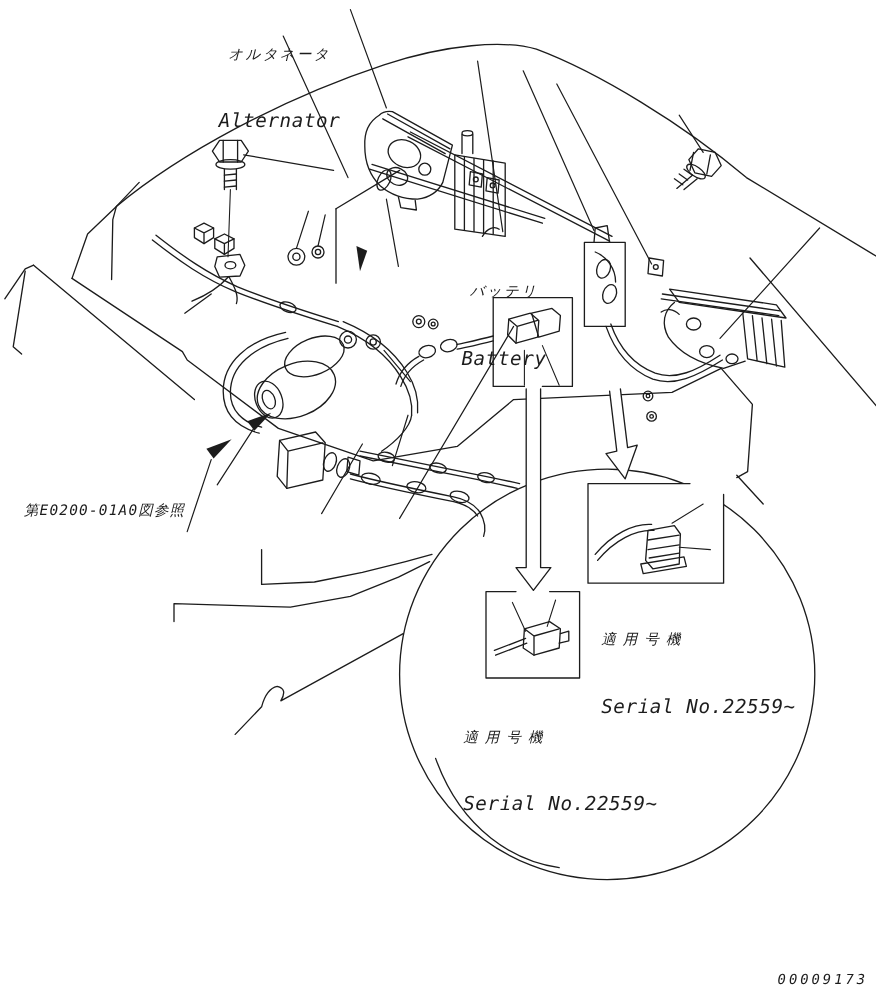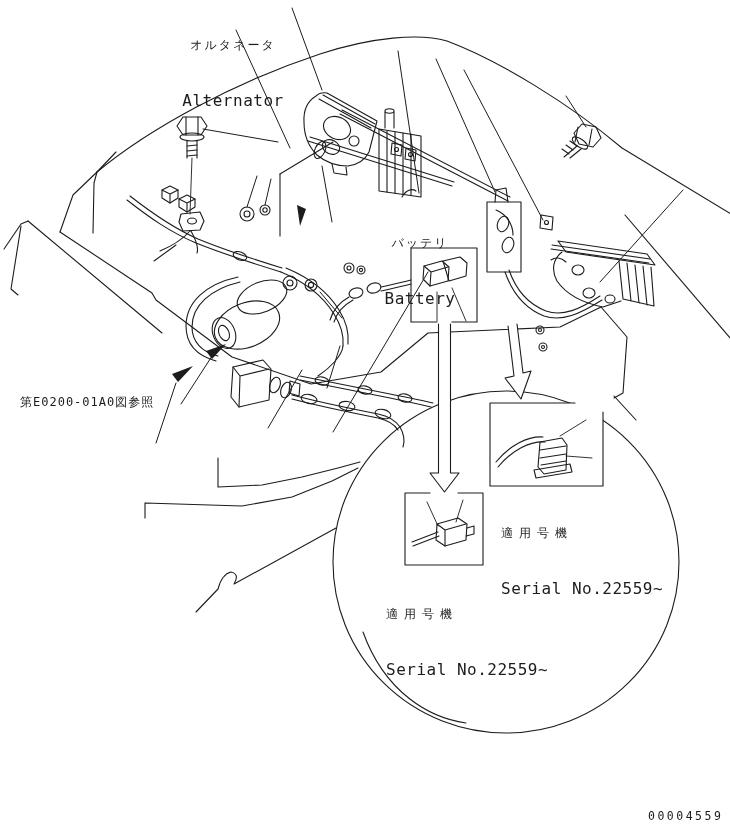--- a/index.html
+++ b/index.html
@@ -1,18 +1,18 @@
 <!DOCTYPE html>
 <html><head>
 <meta charset="utf-8">
 <style>
   html,body{margin:0;padding:0;background:#fff;}
   body{width:730px;height:825px;overflow:hidden;}
   .stage{position:relative;width:665px;height:825px;background:#fff;
-         font-family:"DejaVu Sans Mono","Liberation Mono",monospace;color:#1c1c1c;}
+         font-family:"DejaVu Sans Mono","Liberation Mono",monospace;color:#1c1c1c;font-style:italic;}
   svg.art{position:absolute;left:0;top:0;}
   .lbl{position:absolute;line-height:1.2;white-space:pre;}
   .ctr{text-align:center;}
   .ja{display:block;font-size:12px;letter-spacing:2px;}
   .ja.wide{letter-spacing:6px;}
   .en{display:block;font-size:16px;letter-spacing:0.5px;}
   .docnum{position:absolute;font-size:11.5px;letter-spacing:2.5px;}
 </style>
 </head>
 <body>
@@ -240,28 +240,28 @@
     <span class="ja">オルタネータ</span>
     <span class="en">Alternator</span>
   </div>
 
   <div class="lbl ctr" style="left:380px;top:198px;width:80px;">
     <span class="ja">バッテリ</span>
     <span class="en">Battery</span>
   </div>
 
   <div class="lbl" style="left:20px;top:357px;">
-    <span class="ja" style="letter-spacing:1px;">第E0200-01A0図参照</span>
+    <span class="ja" style="letter-spacing:1px;margin-top:23px;">第E0200-01A0図参照</span>
   </div>
 
 
   <div class="lbl" style="left:501px;top:488px;">
     <span class="ja wide">適用号機</span>
     <span class="en">Serial No.22559~</span>
   </div>
 
   <div class="lbl" style="left:386px;top:569px;">
     <span class="ja wide">適用号機</span>
     <span class="en">Serial No.22559~</span>
   </div>
 
-  <div class="docnum" style="left:648px;top:809px;">00004559</div>
+  <div class="docnum" style="left:648px;top:809px;">00009173</div>
 </div>
 
 </body></html>

